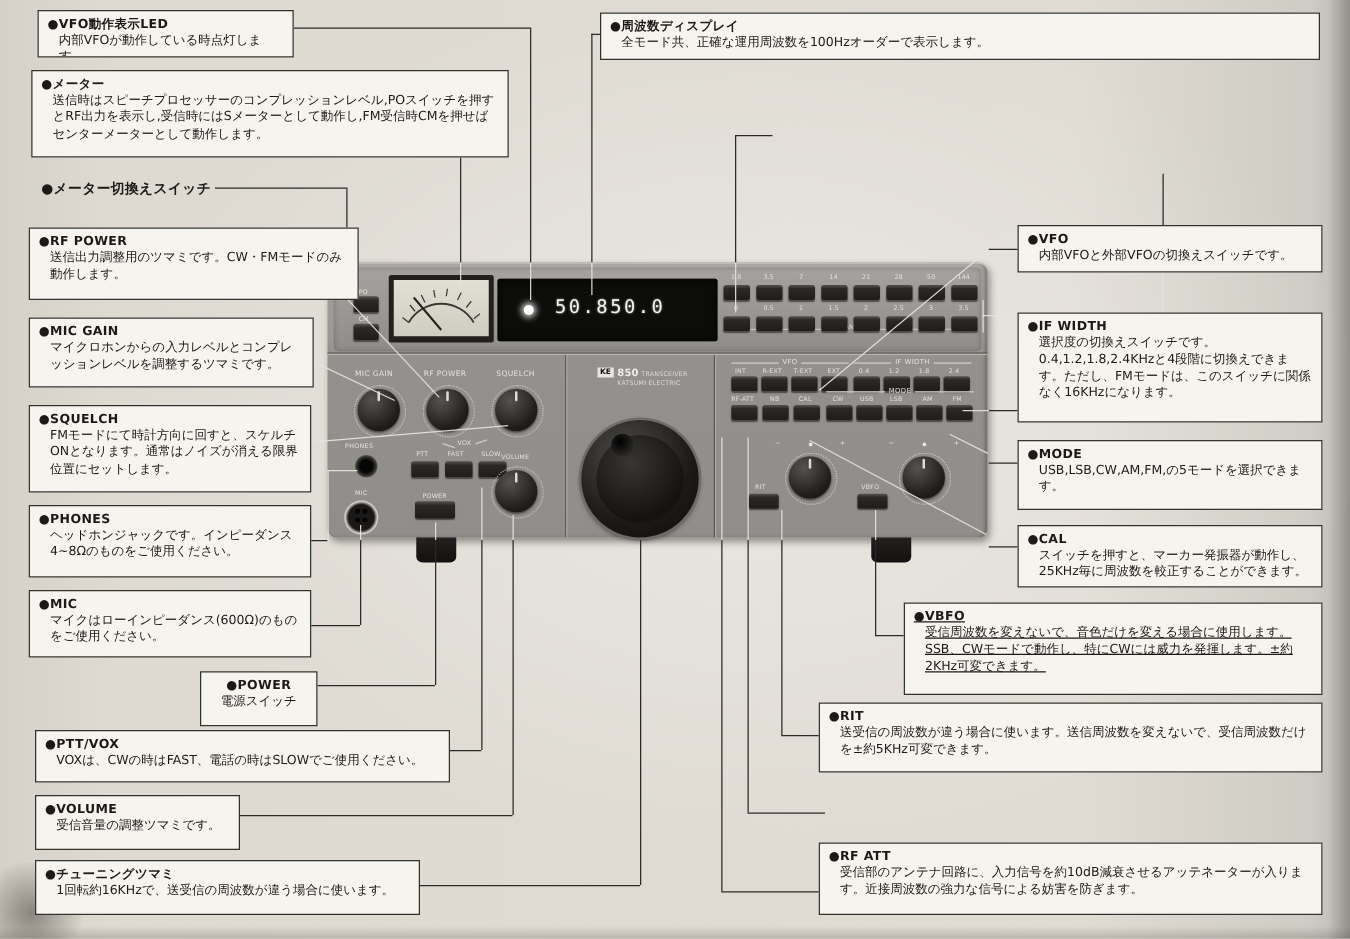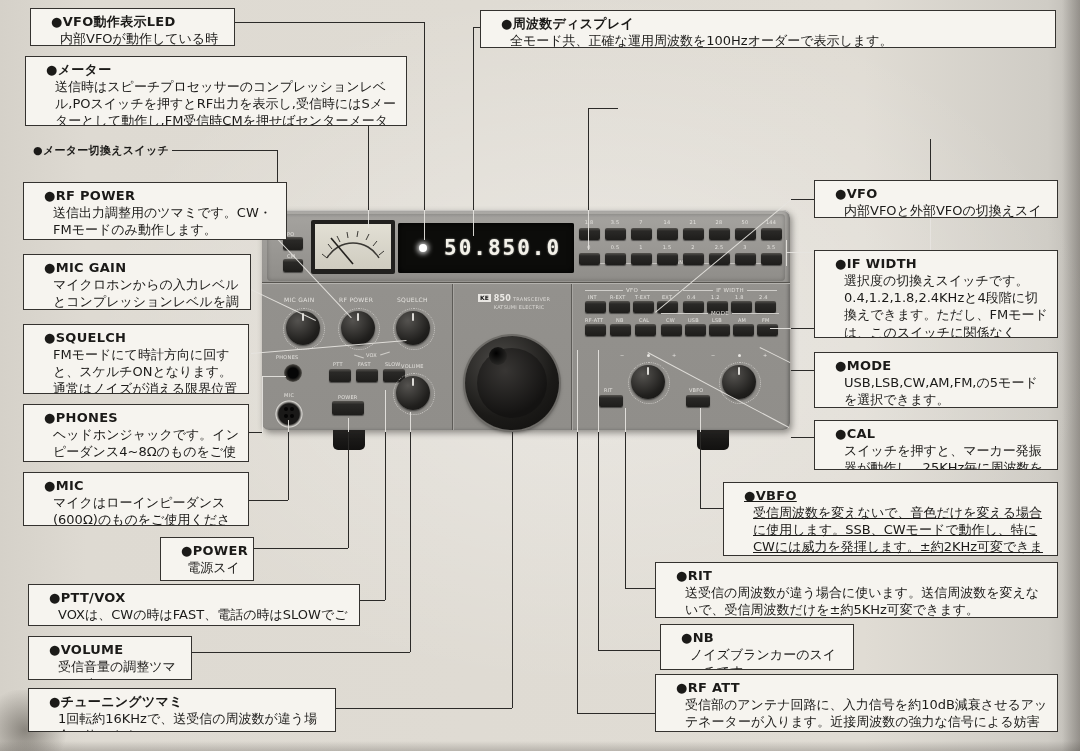--- a/index.html
+++ b/index.html
@@ -7,21 +7,21 @@
        font-family:"DejaVu Sans","Liberation Sans",sans-serif;
        background:#dcd8d0;color:#1b1a18;}
   .page{position:absolute;inset:0;
         background:
           radial-gradient(ellipse at 55% 45%, rgba(255,255,255,.35), rgba(0,0,0,0) 60%),
           linear-gradient(90deg, #d5d1c9 0%, #dedad2 8%, #e0dcd4 80%, #cfccc5 97%, #bdbab4 100%),
           #dcd8d0;}
   .smudge{position:absolute;pointer-events:none;}
   
   .box{position:absolute;background:#f6f4ef;border:1px solid #34322f;
-       padding:4px 7px 3px 20px;font-size:13px;line-height:1.32;overflow:hidden;
+       padding:4px 7px 3px 7px;font-size:10px;line-height:1.32;overflow:hidden;
        box-sizing:border-box;}
   .bt{font-weight:bold;letter-spacing:.3px;white-space:nowrap;}
   .bb{padding-left:9px;}
   .freelabel{position:absolute;font-size:11px;font-weight:bold;letter-spacing:.3px;}
   
   .ln{position:absolute;background:#2b2a28;}
   .lnw{position:absolute;background:#e6e4e0;opacity:.92;}
   .lnd{position:absolute;height:1px;transform-origin:0 0;}
   
   .radio{position:absolute;left:262px;top:210px;width:528px;height:220px;
@@ -43,21 +43,21 @@
         box-shadow:0 1px 2px rgba(0,0,0,.6);}
   .ticks{position:absolute;border-radius:50%;border:1px dotted #d8d6d2;opacity:.8;}
   .ptr{position:absolute;width:2px;height:8px;background:#dddbd7;left:50%;top:2px;margin-left:-1px;border-radius:1px;}
   .meterframe{position:absolute;left:49px;top:10px;width:84px;height:54px;background:#21201e;border-radius:2px;}
   .meterface{position:absolute;left:4px;top:4px;right:4px;bottom:5px;background:linear-gradient(180deg,#e2dfd4,#cfccc0);}
   .display{position:absolute;left:136px;top:13px;width:176px;height:50px;background:#0c0c0a;border-radius:2px;
            box-shadow:inset 0 0 6px #000;}
   .led{position:absolute;left:21px;top:21px;width:8px;height:8px;border-radius:50%;
        background:#ffffff;box-shadow:0 0 5px 2px rgba(255,255,255,.8);}
   .digits{position:absolute;left:46px;top:13px;font-family:"DejaVu Sans Mono","Liberation Mono",monospace;
-          font-size:21px;color:#f3f1e9;letter-spacing:2px;text-shadow:0 0 2px rgba(255,255,250,.6);font-weight:bold;}
+          font-size:15px;color:#f3f1e9;letter-spacing:2px;text-shadow:0 0 2px rgba(255,255,250,.6);}
   .bracket{position:absolute;display:flex;align-items:center;gap:3px;color:#e3e1dd;font-size:5.5px;letter-spacing:.3px;}
   .bracket .bl{height:1px;background:#cfcdc9;flex:1;}
   .jack{position:absolute;border-radius:50%;background:radial-gradient(circle,#060606 40%,#35332f 60%,#6b6965 75%,#2a2927 100%);}
   .micpin{position:absolute;width:4px;height:4px;border-radius:50%;background:#040404;}
   .foot{position:absolute;width:32px;height:26px;background:linear-gradient(180deg,#262523,#121110);
         border-radius:3px 3px 5px 5px;z-index:1;}
   .logo{position:absolute;display:flex;gap:3px;align-items:flex-start;}
   .logobadge{background:#e8e6e2;color:#111;font-size:6px;font-weight:bold;padding:1px 2px;line-height:1;}
   .logotxt{color:#dddbd7;font-size:5px;line-height:1.25;letter-spacing:.2px;white-space:nowrap;}
   .logomodel{font-size:8px;font-weight:bold;color:#eceae6;margin-right:2px;}
@@ -438,24 +438,20 @@
     <div class="bb">スイッチを押すと、マーカー発振器が動作し、25KHz毎に周波数を較正することができます。</div>
   </div>
   <div class="box z4" style="left:723px;top:482px;width:335px;height:74px;text-decoration:underline;">
     <div class="bt">●VBFO</div>
     <div class="bb">受信周波数を変えないで、音色だけを変える場合に使用します。SSB、CWモードで動作し、特にCWには威力を発揮します。±約2KHz可変できます。</div>
   </div>
   <div class="box z4" style="left:655px;top:562px;width:403px;height:56px;">
     <div class="bt">●RIT</div>
     <div class="bb">送受信の周波数が違う場合に使います。送信周波数を変えないで、受信周波数だけを±約5KHz可変できます。</div>
   </div>
-  <div class="box z4" style="left:660px;top:624px;width:194px;height:46px;">
-    <div class="bt">●NB</div>
-    <div class="bb">ノイズブランカーのスイッチです。</div>
-  </div>
   <div class="box z4" style="left:655px;top:674px;width:403px;height:58px;">
     <div class="bt">●RF ATT</div>
     <div class="bb">受信部のアンテナ回路に、入力信号を約10dB減衰させるアッテネーターが入ります。近接周波数の強力な信号による妨害を防ぎます。</div>
   </div>
 
   <div class="smudge" style="left:-20px;top:690px;width:90px;height:80px;background:radial-gradient(circle,rgba(60,55,48,.5),rgba(60,55,48,0) 70%);"></div>
   <div class="smudge" style="right:0;top:0;width:18px;height:751px;background:linear-gradient(90deg,rgba(0,0,0,0),rgba(70,65,60,.35));"></div>
   <div class="smudge" style="left:0;bottom:0;width:1080px;height:10px;background:linear-gradient(0deg,rgba(70,65,60,.25),rgba(0,0,0,0));"></div>
 </div>
 

